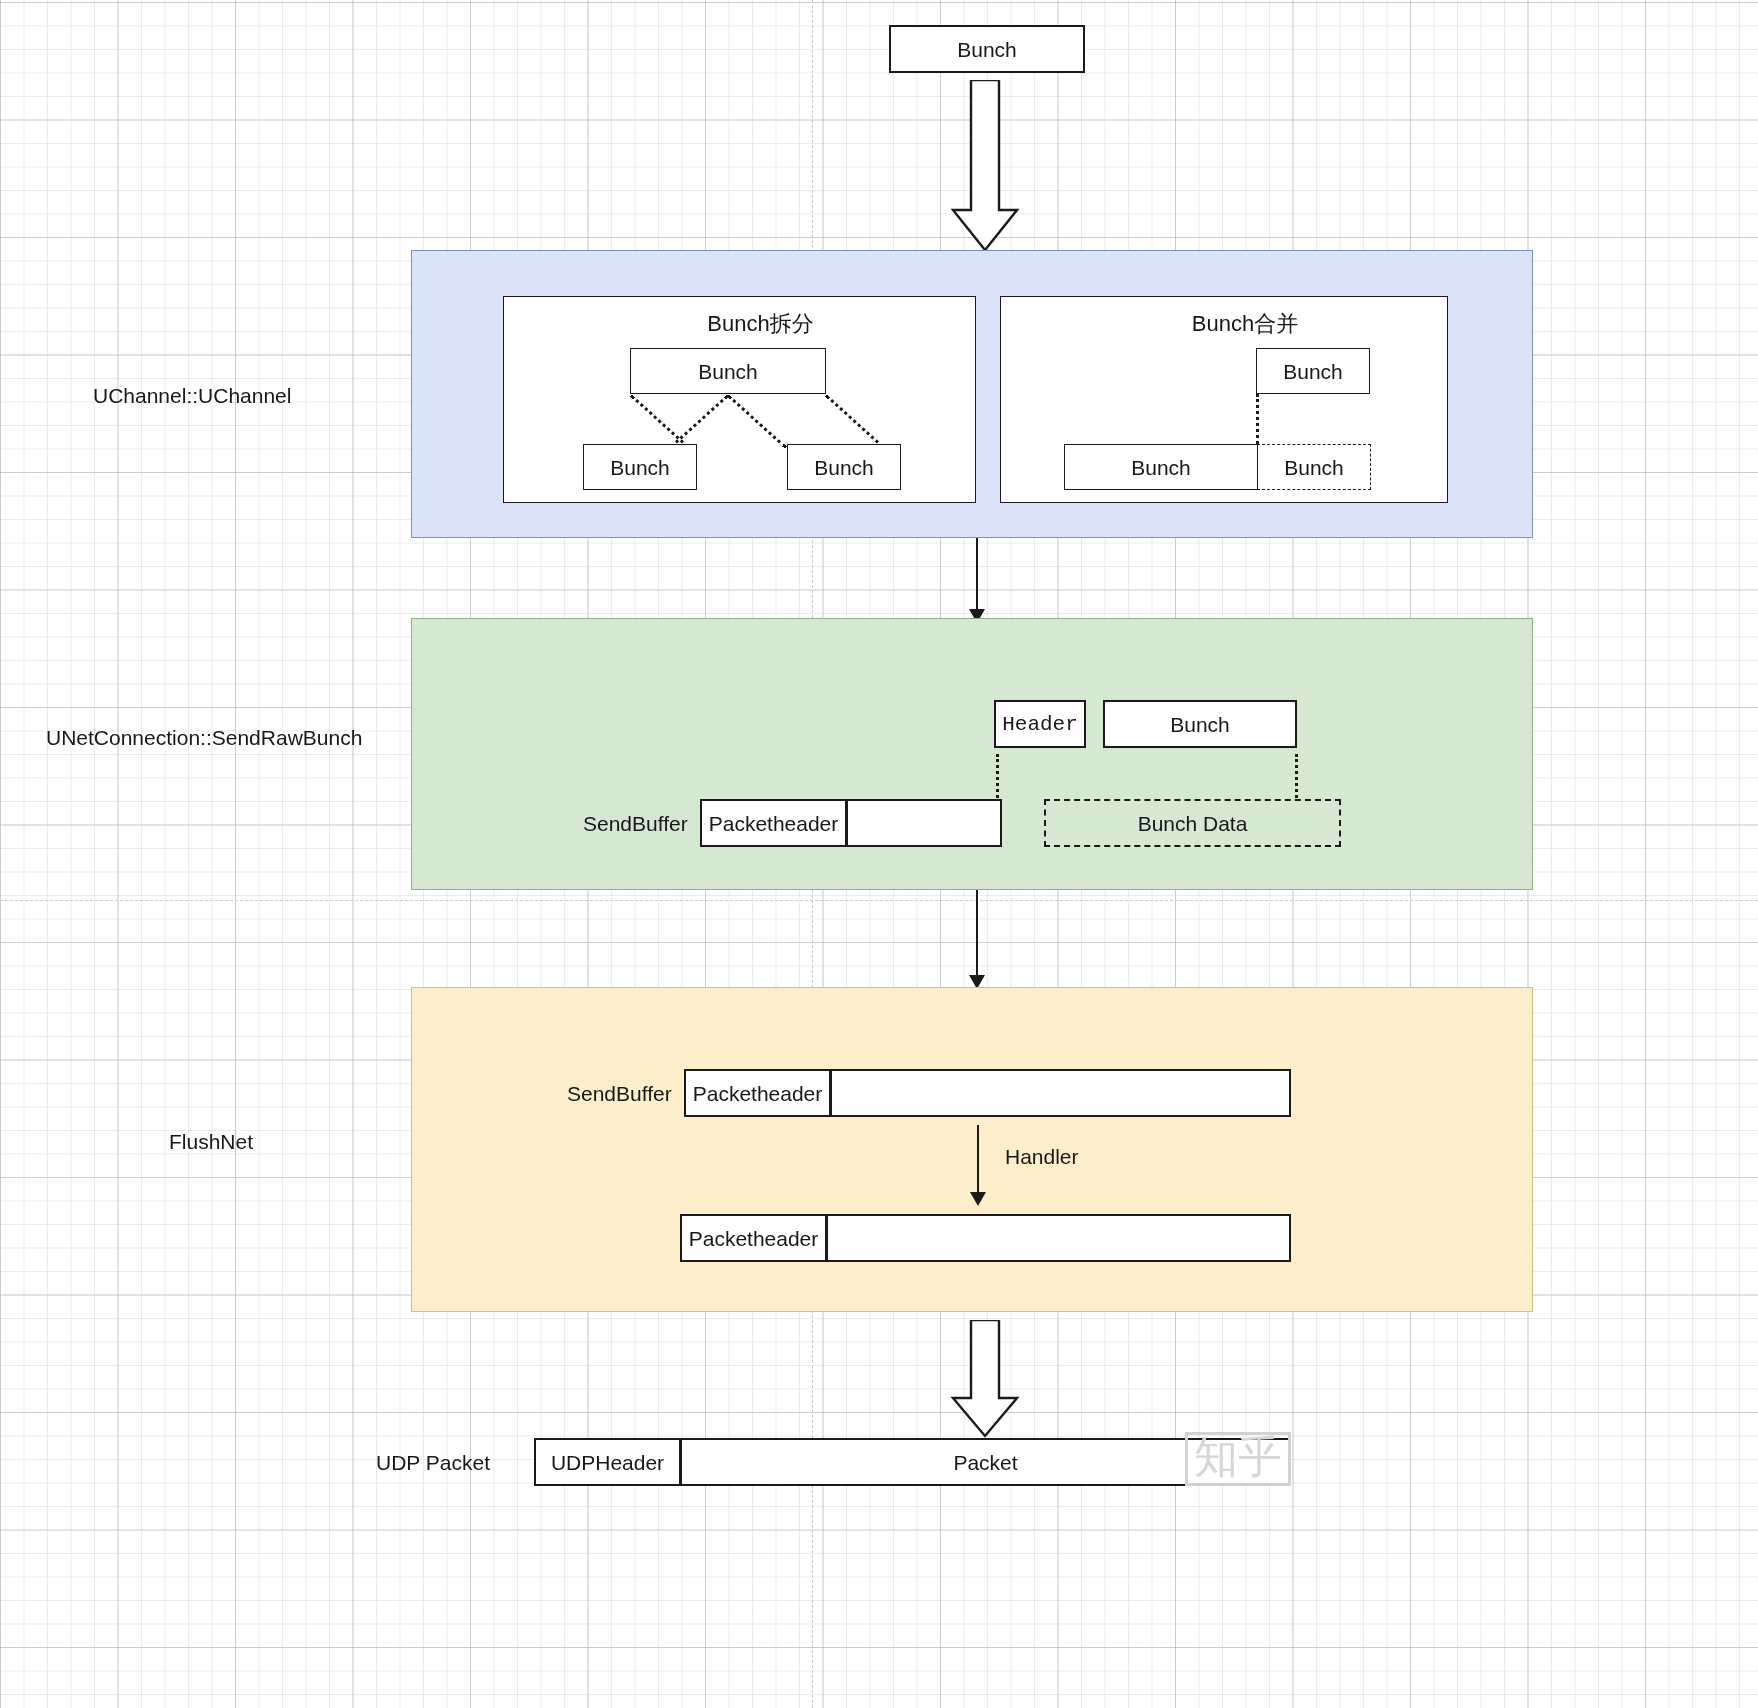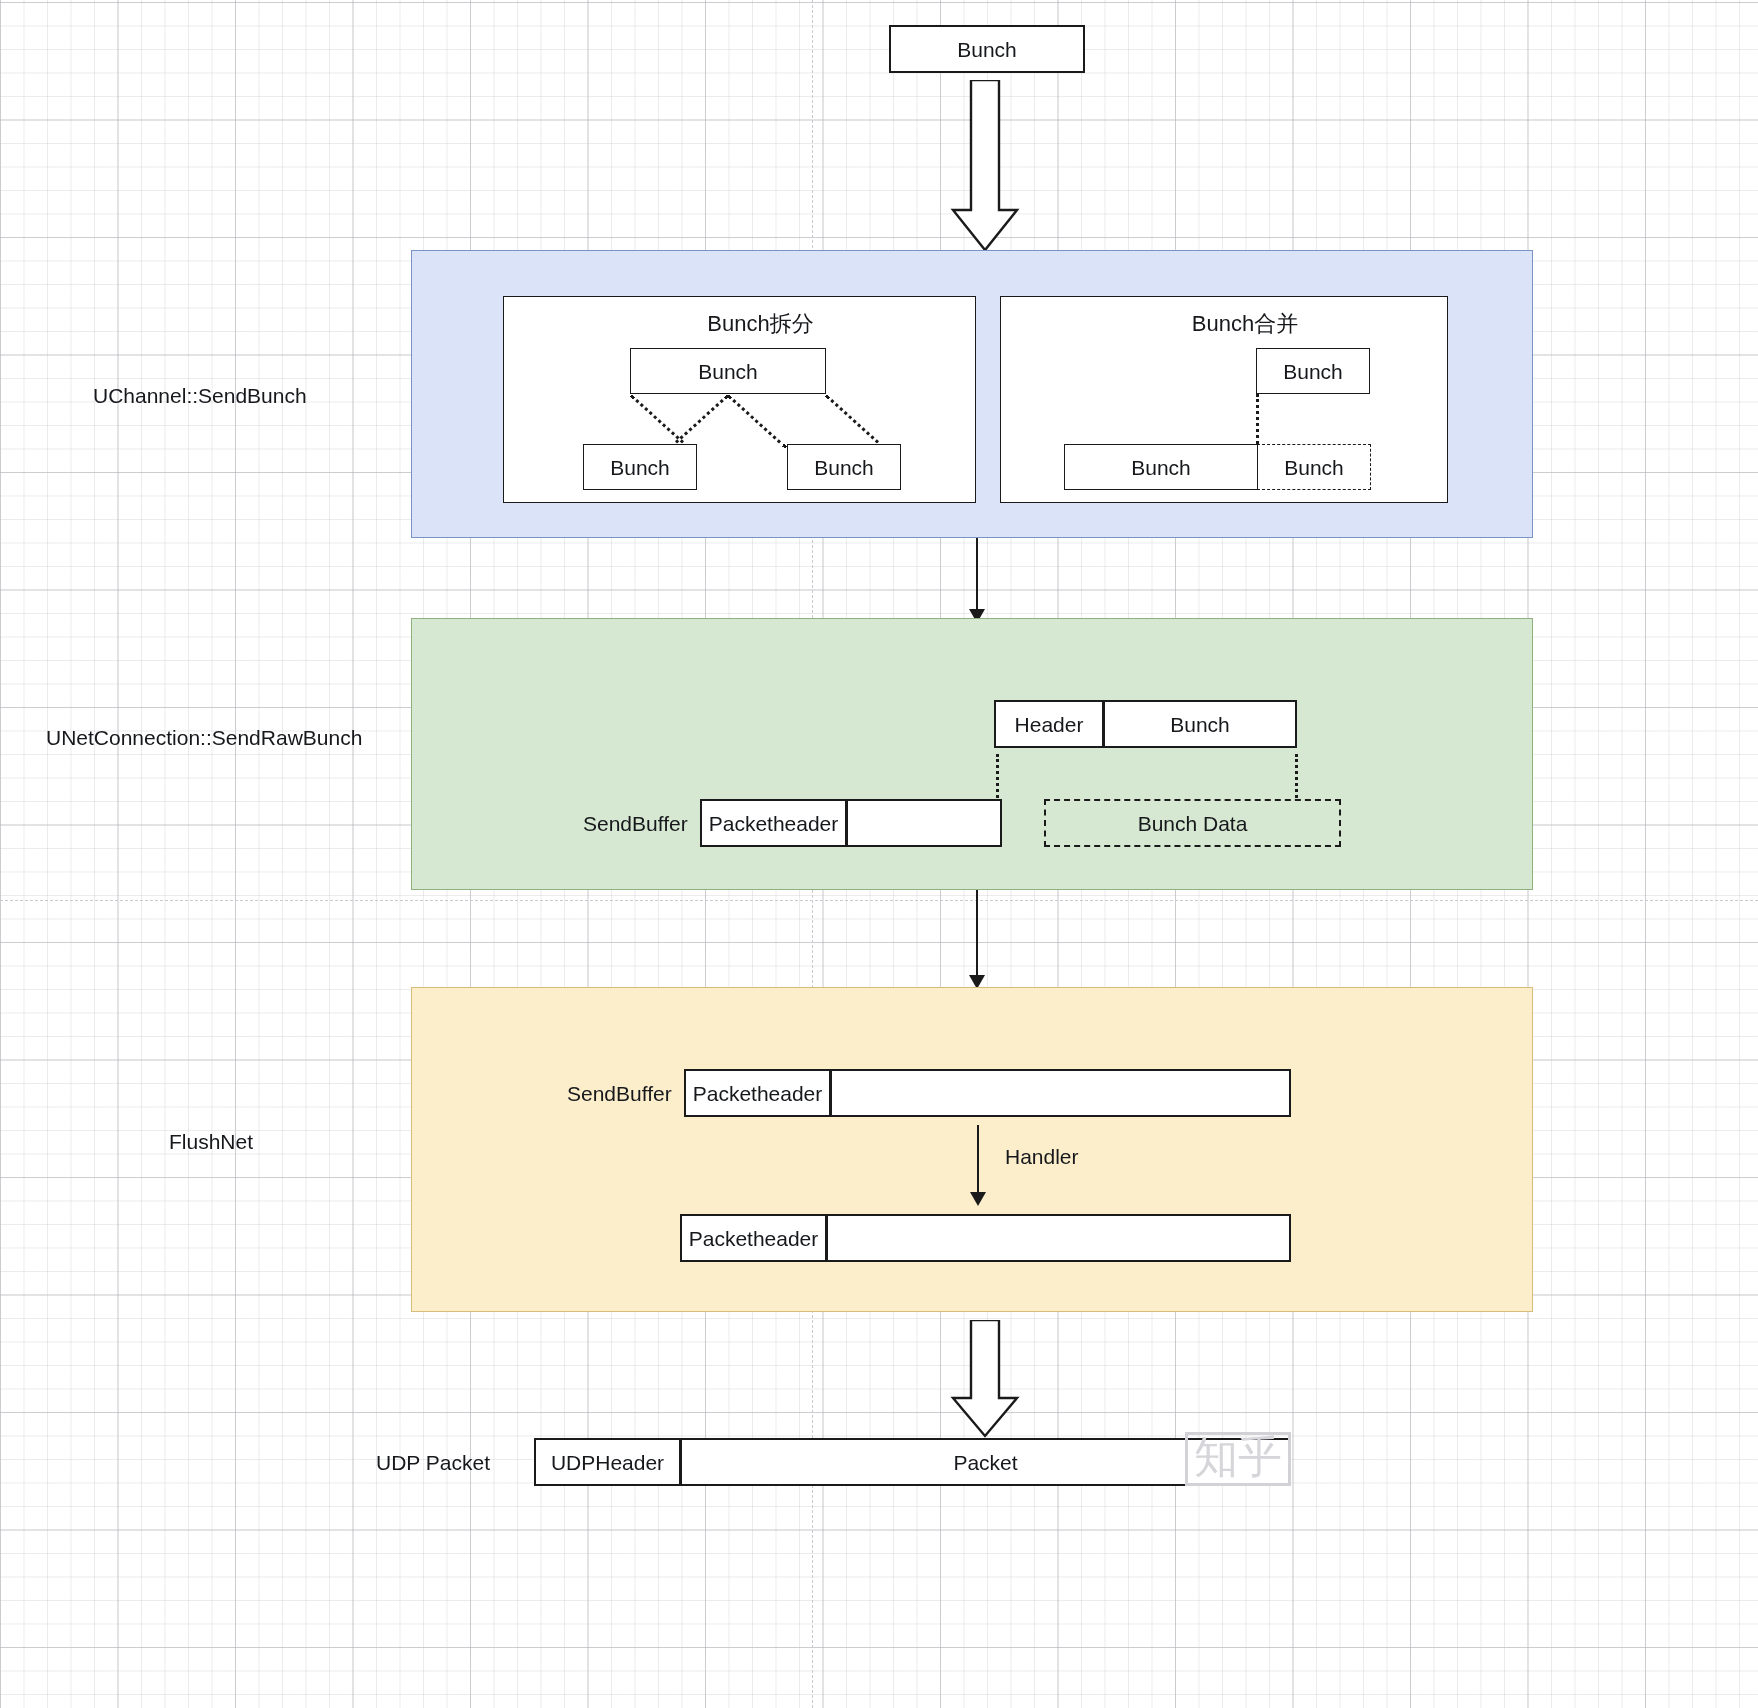--- a/index.html
+++ b/index.html
@@ -129,21 +129,21 @@
   <div class="node" style="left:889px; top:25px; width:196px; height:48px;">Bunch</div>
 
   <div class="block-arrow" style="left:947px; top:80px; width:76px; height:172px;">
     <svg width="76" height="172" viewBox="0 0 76 172">
       <polygon points="24,0 52,0 52,130 70,130 38,170 6,130 24,130" fill="#ffffff" stroke="#1a1a1a" stroke-width="2.4"></polygon>
     </svg>
   </div>
 
   <div class="band band-blue" style="left:411px; top:250px; width:1122px; height:288px;"></div>
 
-  <div class="label" style="left:93px; top:385px;">UChannel::SendBunch</div>
+  <div class="label" style="left:93px; top:385px;">UChannel::UChannel</div>
 
   <div class="panel" style="left:503px; top:296px; width:473px; height:207px;">
     <div class="panel-title" style="top:12px;">Bunch拆分</div>
   </div>
 
   <div class="node thin" style="left:630px; top:348px; width:196px; height:46px;">Bunch</div>
 
   <div class="dotline" style="left:631px; top:394px; width:78px; transform:rotate(42deg);"></div>
   <div class="dotline" style="left:728px; top:394px; width:78px; transform:rotate(138deg);"></div>
   <div class="dotline" style="left:728px; top:394px; width:78px; transform:rotate(42deg);"></div>
@@ -164,21 +164,21 @@
 
   <div class="node thin dashed" style="left:1257px; top:444px; width:114px; height:46px;">Bunch</div>
 
   <div class="arrow-line" style="left:976px; top:538px; height:78px;"></div>
   <div class="arrow-head" style="left:969px; top:609px;"></div>
 
   <div class="band band-green" style="left:411px; top:618px; width:1122px; height:272px;"></div>
 
   <div class="label" style="left:46px; top:727px;">UNetConnection::SendRawBunch</div>
 
-  <div class="node" style="left:994px; top:700px; width:110px; height:48px;">Header</div>
+  <div class="node" style="left:994px; top:700px; width:92px; height:48px;font-family:Liberation Mono, monospace;">Header</div>
   <div class="node" style="left:1103px; top:700px; width:194px; height:48px;">Bunch</div>
 
   <div class="dashline-v" style="left:996px; top:754px; height:44px;"></div>
   <div class="dashline-v" style="left:1295px; top:754px; height:44px;"></div>
 
   <div class="label" style="left:583px; top:813px;">SendBuffer</div>
   <div class="node" style="left:700px; top:799px; width:147px; height:48px;">Packetheader</div>
   <div class="node" style="left:846px; top:799px; width:156px; height:48px;"></div>
   <div class="node dashed" style="left:1000px; top:799px; width:297px; height:48px;margin-left:44px;">Bunch Data</div>
 

